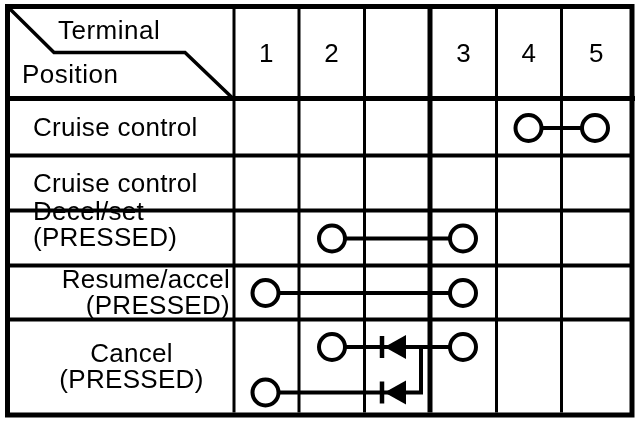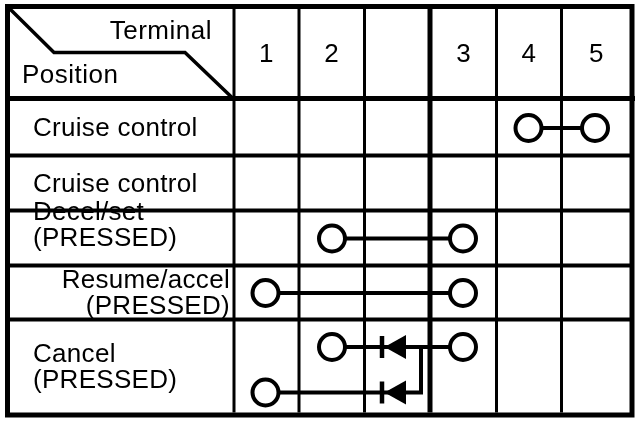--- a/index.html
+++ b/index.html
@@ -3,21 +3,21 @@
 <meta charset="utf-8">
 <style>
   html,body{margin:0;padding:0;background:#ffffff;}
   .stage{
     position:relative;width:640px;height:426px;background:#ffffff;
     font-family:"Liberation Sans",sans-serif;color:#000;overflow:hidden;
     -webkit-font-smoothing:antialiased;
   }
   .stage svg{position:absolute;left:0;top:0;}
   .corner-terminal{
-    position:absolute;left:58px;top:15px;width:154px;text-align:right;
+    position:absolute;left:58px;top:15px;width:154px;
     font-size:26px;letter-spacing:0.5px;white-space:nowrap;
   }
   .corner-position{
     position:absolute;left:22px;top:59px;font-size:26px;letter-spacing:0.5px;white-space:nowrap;text-align:right;
   }
   .th{
     position:absolute;top:8px;height:90px;display:flex;align-items:center;justify-content:center;
     font-size:26px;letter-spacing:0.5px;
   }
   .rl{
@@ -82,18 +82,18 @@
         <div>Cruise control</div>
       </div>
       <div class="rl" style="top: 196px; height: 55px;">
         <div>Decel/set</div>
         <div>(PRESSED)</div>
       </div>
       <div class="rl" style="top: 265px; height: 54px; text-align: right;">
         <div>Resume/accel</div>
         <div>(PRESSED)</div>
       </div>
-      <div class="rl" style="top: 319px; height: 94px;">
+      <div class="rl" style="top: 319px; height: 94px; text-align: center;">
         <div>Cancel</div>
         <div>(PRESSED)</div>
       </div>
     </div>
 </div>
 
 </body></html>

